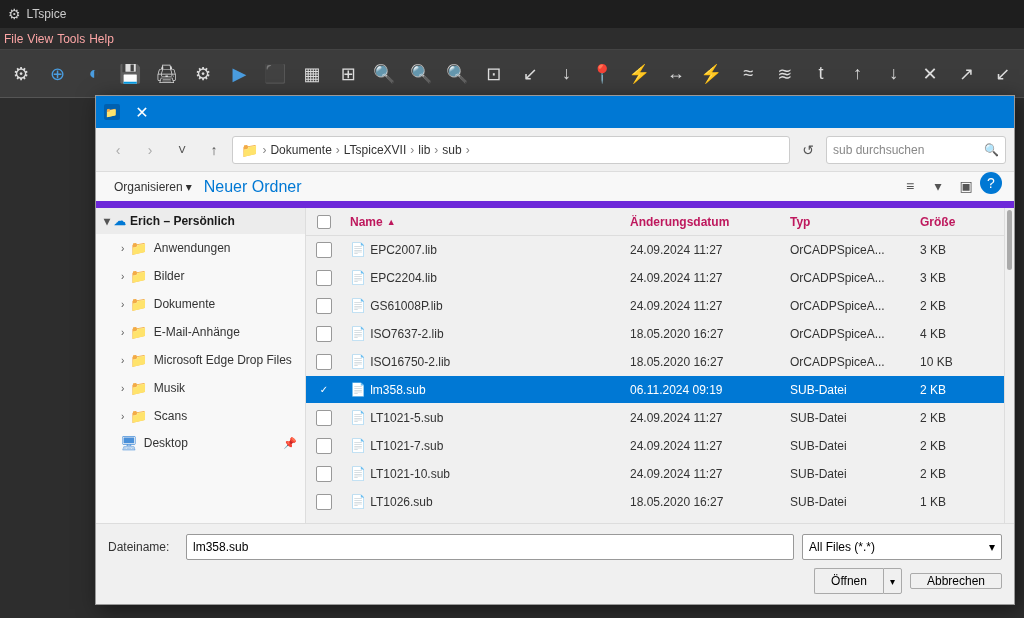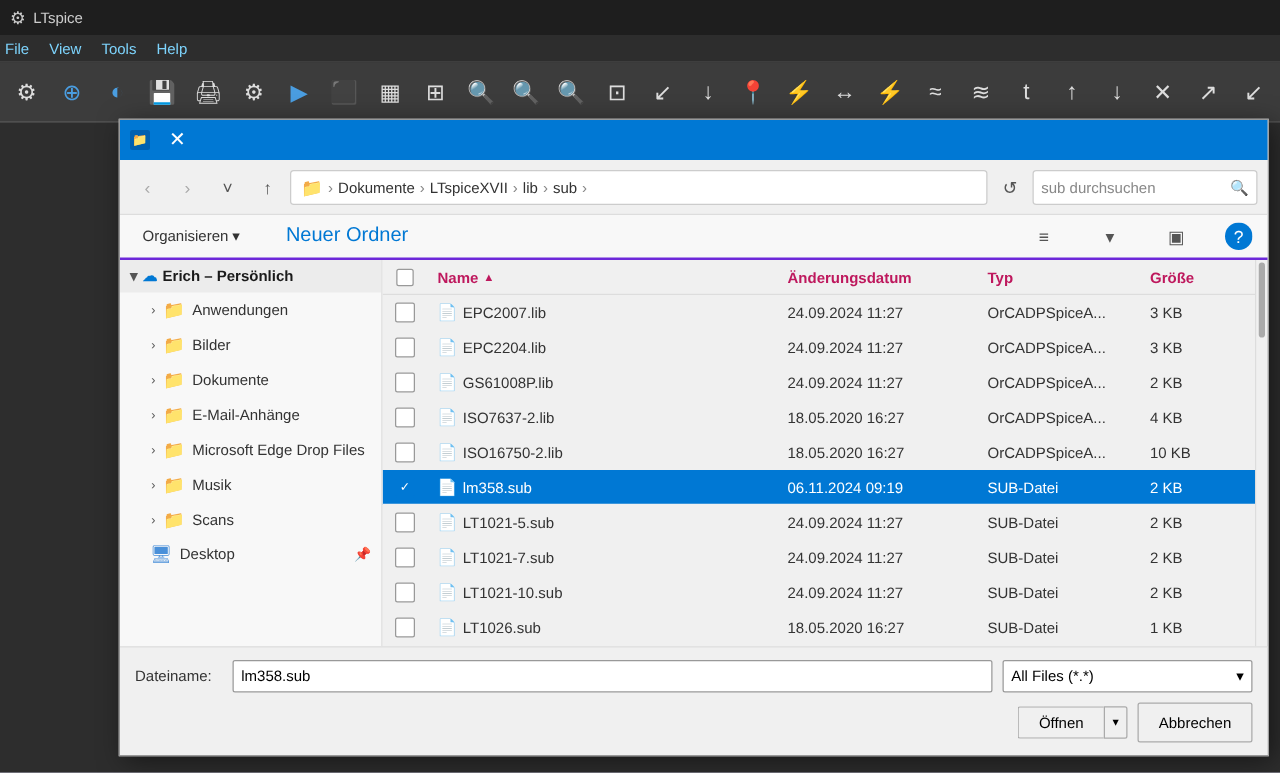--- a/index.html
+++ b/index.html
@@ -32,22 +32,22 @@
       font-size: 12px;
       gap: 6px;
     }
 
     .ltspice-menubar {
       background: #2d2d2d;
       height: 22px;
       display: flex;
       align-items: center;
       padding: 0 4px;
-      gap: 16px;
-      color: #7dd3fc;
+      gap: 4px;
+      color: #fca5a5;
       font-size: 12px;
       border-bottom: 1px solid #444;
     }
 
     .ltspice-toolbar {
       background: #3c3c3c;
       height: 48px;
       display: flex;
       align-items: center;
       padding: 0 4px;
@@ -186,24 +186,23 @@
       gap: 16px;
       color: #888;
       font-size: 12px;
     }
 
     
     .dialog-toolbar2 {
       background: #f8f8f8;
       height: 36px;
       display: flex;
-      align-items: center;
       padding: 0 12px;
-      gap: 25px;
-      border-bottom: 2px solid #6d28d9;
+      gap: 0;
+      border-bottom: 7px solid #6d28d9;
       flex-shrink: 0;
     }
 
     .organise-btn {
       background: transparent;
       border: none;
       color: #333;
       font-size: 12px;
       cursor: pointer;
       padding: 4px 6px;
@@ -488,21 +487,21 @@
       align-items: center;
     }
 
     .cancel-btn {
       background: #f0f0f0;
       border: 1px solid #aaa;
       border-radius: 2px;
       padding: 0 16px;
       font-size: 12px;
       cursor: pointer;
-      height: 32px;
+      height: 16px;
     }
 
     
     .sidebar-desktop {
       display: flex;
       align-items: center;
       padding: 5px 8px 5px 24px;
       font-size: 12px;
       color: #333;
       cursor: pointer;

